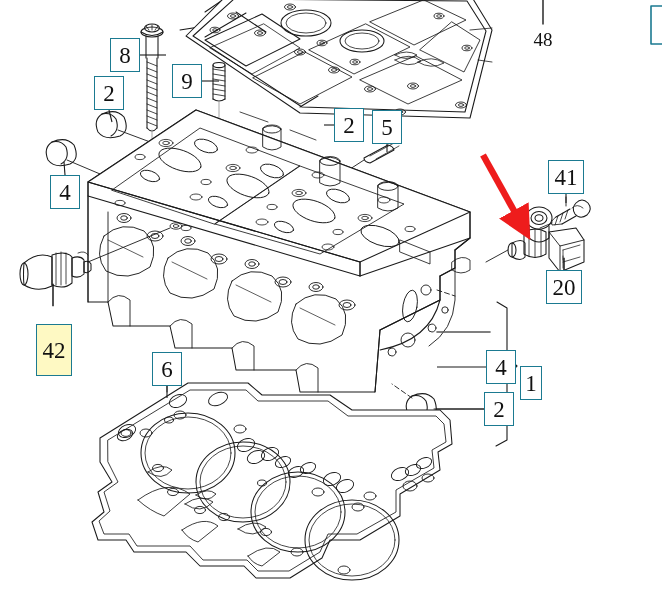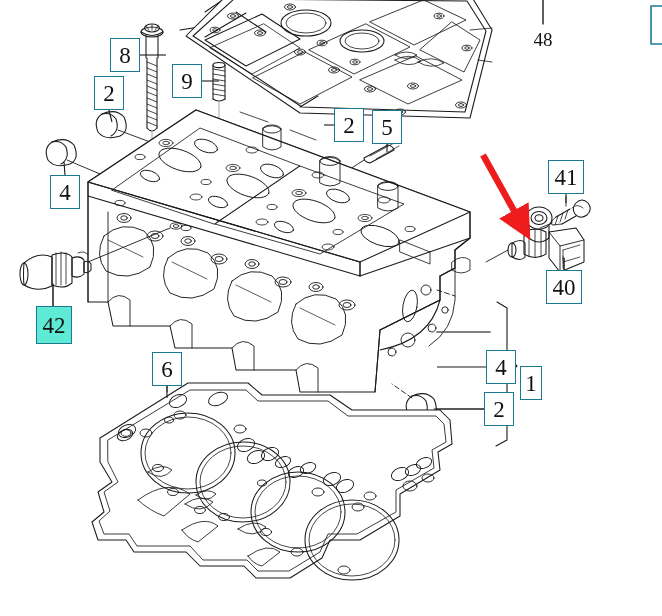--- a/index.html
+++ b/index.html
@@ -434,23 +434,23 @@
       <div class="cal-text" style="position: absolute; left: 334px; top: 108px; width: 30px; height: 34px; display: flex; align-items: center; justify-content: center; box-sizing: border-box; background: rgb(255, 255, 255); color: rgb(17, 17, 17); font-size: 23px; line-height: 1; border: 1.7px solid rgb(27, 122, 145);">
         <span>2</span>
       </div>
       <div class="cal-text" style="position: absolute; left: 372px; top: 110px; width: 30px; height: 34px; display: flex; align-items: center; justify-content: center; box-sizing: border-box; background: rgb(255, 255, 255); color: rgb(17, 17, 17); font-size: 23px; line-height: 1; border: 1.7px solid rgb(27, 122, 145);">
         <span>5</span>
       </div>
       <div class="cal-text" style="position: absolute; left: 548px; top: 160px; width: 36px; height: 34px; display: flex; align-items: center; justify-content: center; box-sizing: border-box; background: rgb(255, 255, 255); color: rgb(17, 17, 17); font-size: 23px; line-height: 1; border: 1.7px solid rgb(27, 122, 145);">
         <span>41</span>
       </div>
       <div class="cal-text" style="position: absolute; left: 546px; top: 270px; width: 36px; height: 34px; display: flex; align-items: center; justify-content: center; box-sizing: border-box; background: rgb(255, 255, 255); color: rgb(17, 17, 17); font-size: 23px; line-height: 1; border: 1.7px solid rgb(27, 122, 145);">
-        <span>40</span>
-      </div>
-      <div class="cal-text" style="position: absolute; left: 36px; top: 306px; width: 36px; height: 38px; display: flex; align-items: center; justify-content: center; box-sizing: border-box; background: #5eead4; color: rgb(17, 17, 17); font-size: 23px; line-height: 1; border: 1.7px solid rgb(27, 122, 145);">
+        <span>20</span>
+      </div>
+      <div class="cal-text" style="position: absolute; left: 36px; top: 324px; width: 36px; height: 52px; display: flex; align-items: center; justify-content: center; box-sizing: border-box; background: #fef9c3; color: rgb(17, 17, 17); font-size: 23px; line-height: 1; border: 1.7px solid rgb(27, 122, 145);">
         <span>42</span>
       </div>
       <div class="cal-text" style="position: absolute; left: 152px; top: 352px; width: 30px; height: 34px; display: flex; align-items: center; justify-content: center; box-sizing: border-box; background: rgb(255, 255, 255); color: rgb(17, 17, 17); font-size: 23px; line-height: 1; border: 1.7px solid rgb(27, 122, 145);">
         <span>6</span>
       </div>
       <div class="cal-text" style="position: absolute; left: 486px; top: 350px; width: 30px; height: 34px; display: flex; align-items: center; justify-content: center; box-sizing: border-box; background: rgb(255, 255, 255); color: rgb(17, 17, 17); font-size: 23px; line-height: 1; border: 1.7px solid rgb(27, 122, 145);">
         <span>4</span>
       </div>
       <div class="cal-text" style="position: absolute; left: 484px; top: 392px; width: 30px; height: 34px; display: flex; align-items: center; justify-content: center; box-sizing: border-box; background: rgb(255, 255, 255); color: rgb(17, 17, 17); font-size: 23px; line-height: 1; border: 1.7px solid rgb(27, 122, 145);">
         <span>2</span>

